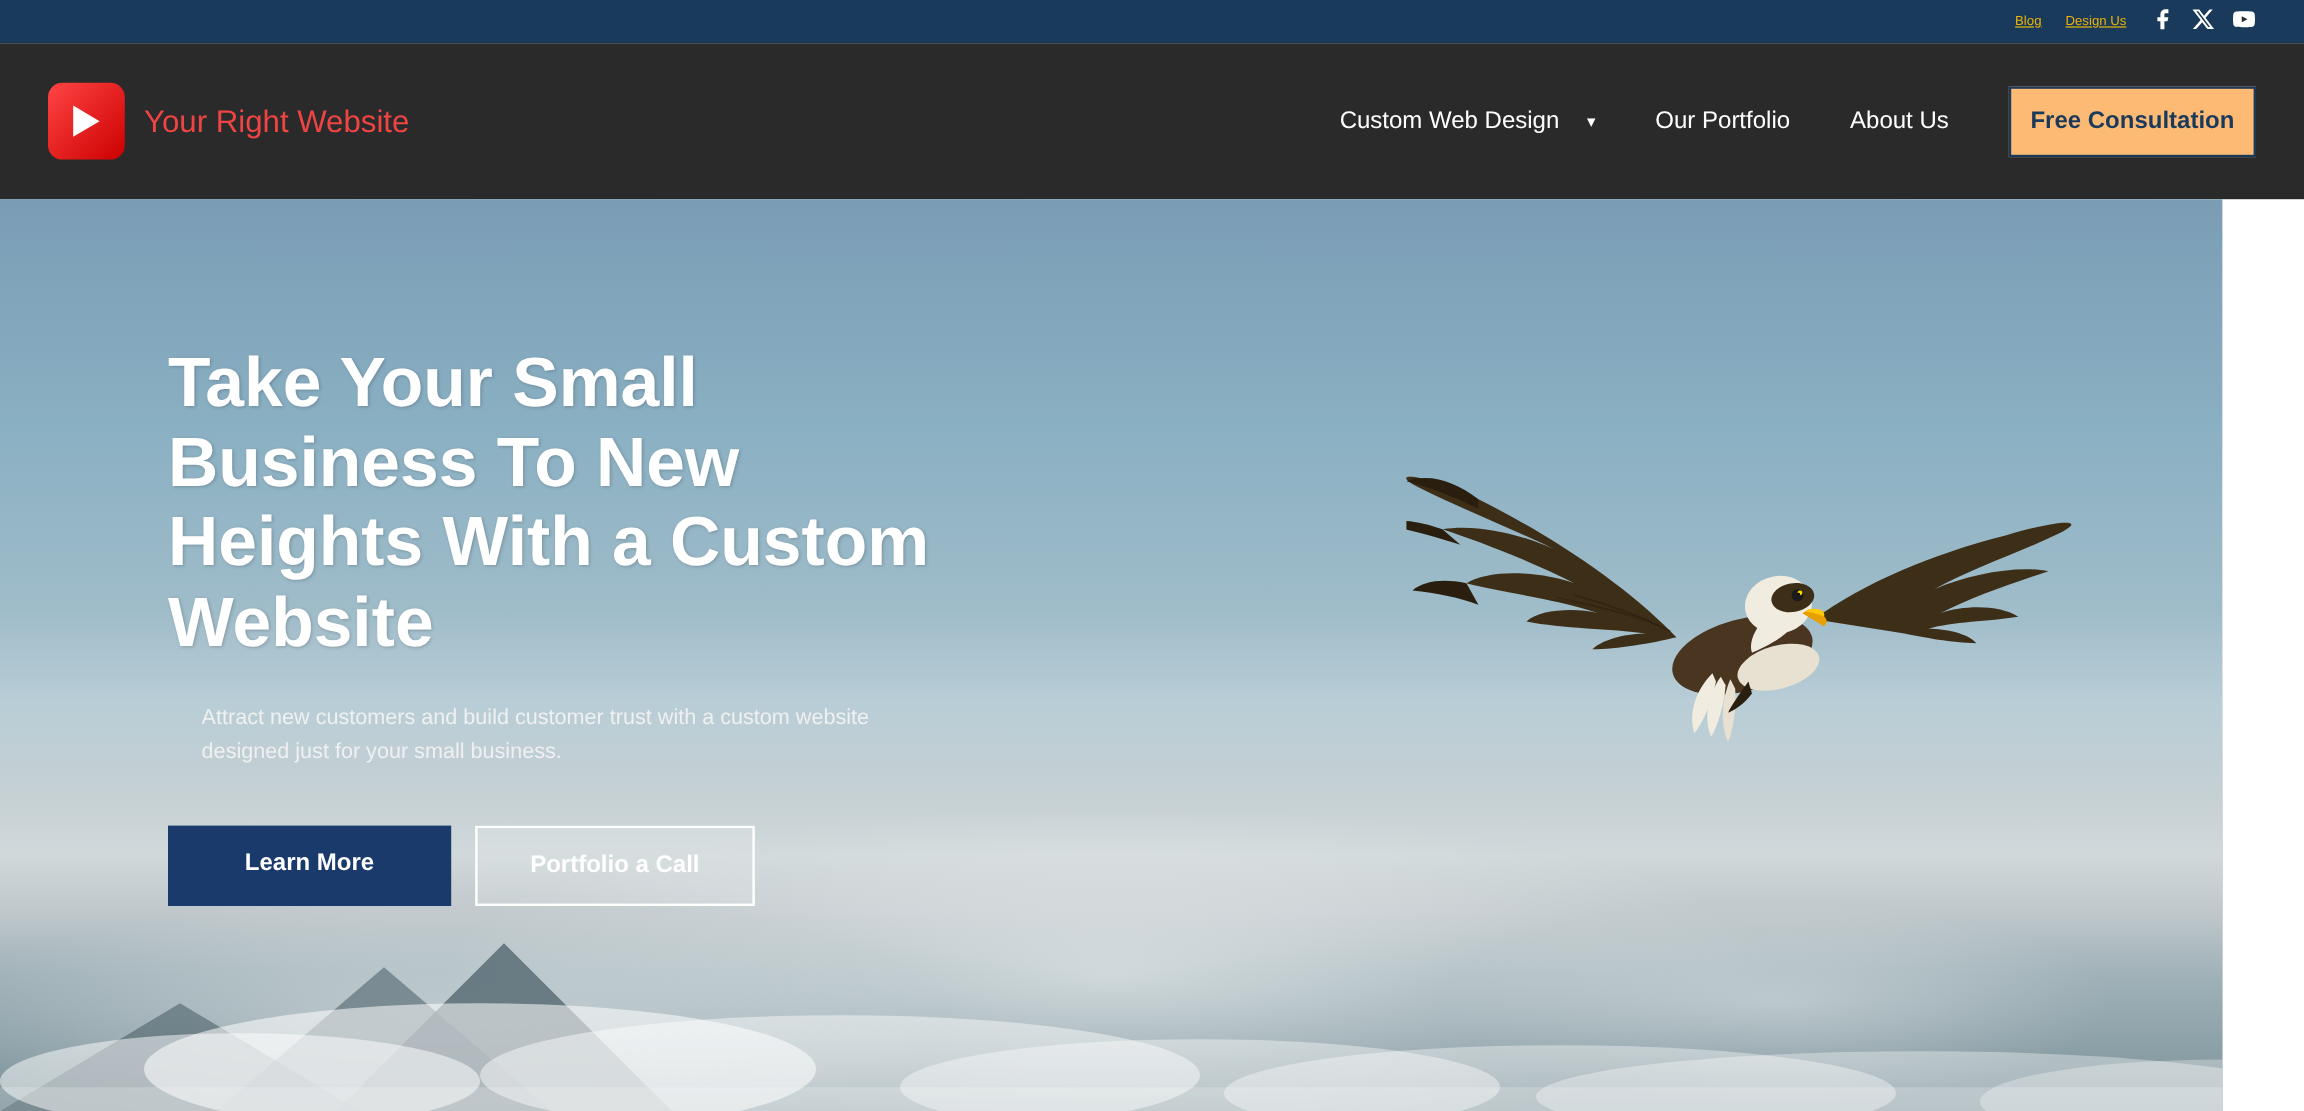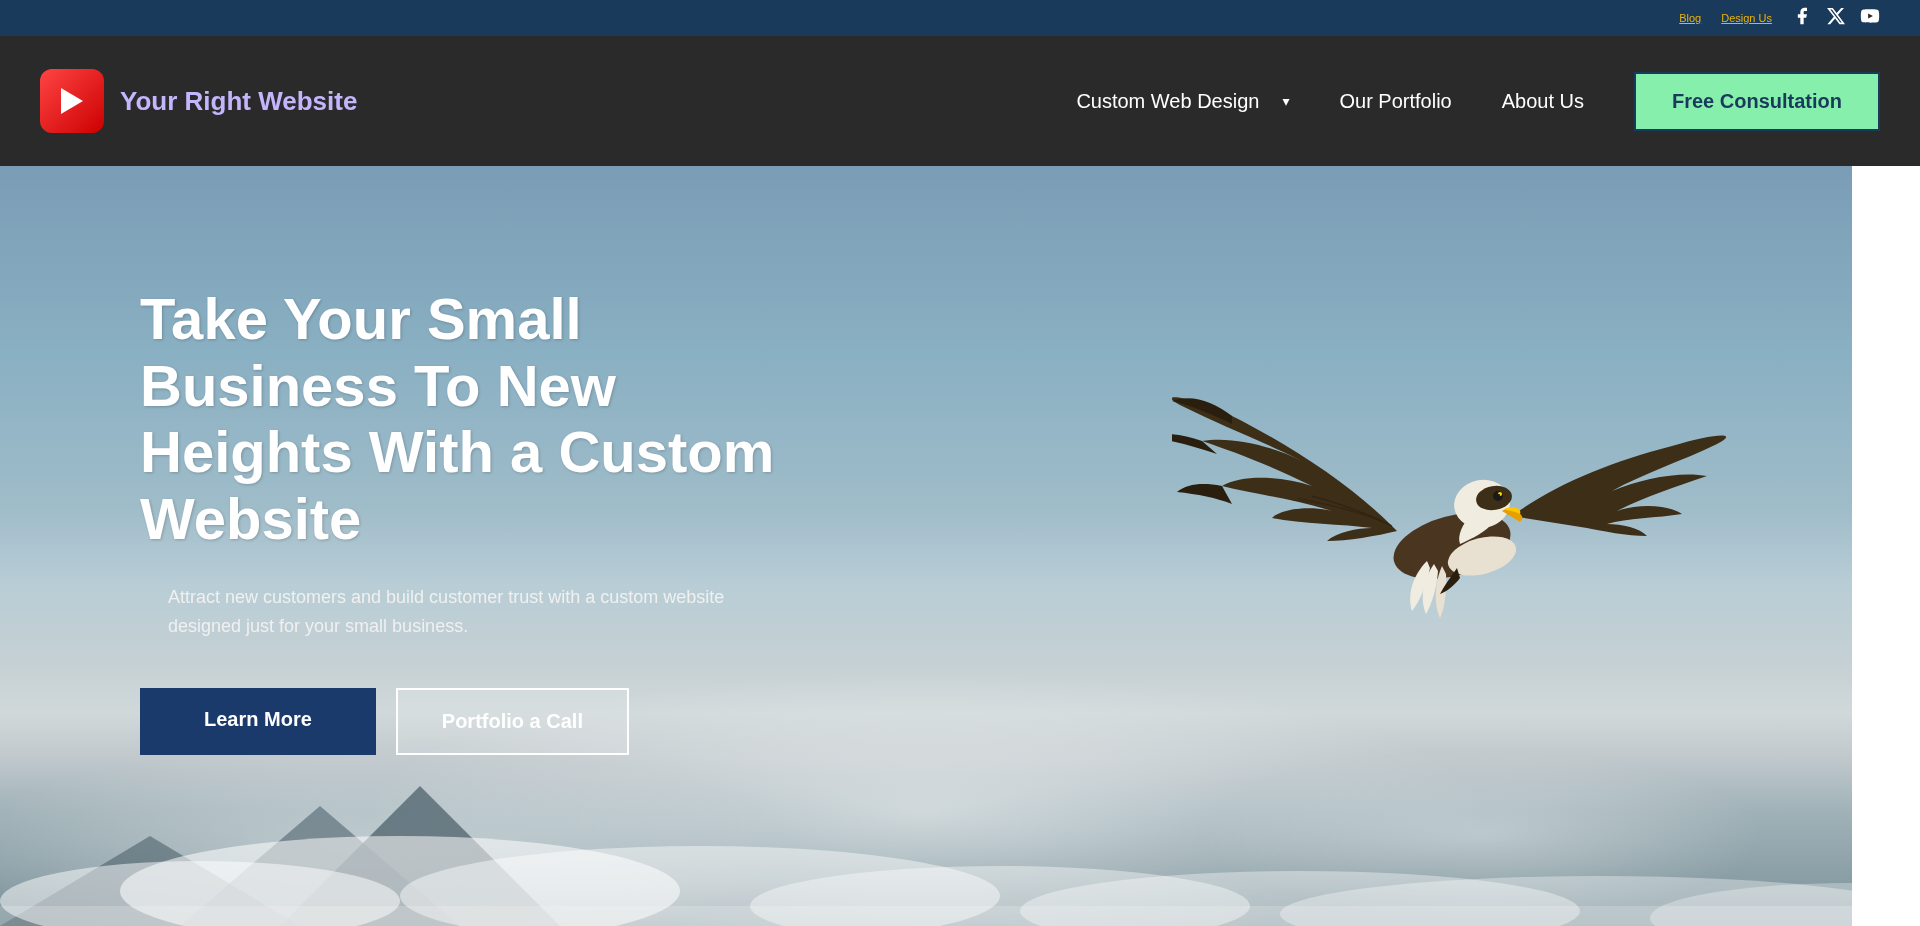--- a/index.html
+++ b/index.html
@@ -53,46 +53,46 @@
       border-radius: 12px;
       display: flex;
       align-items: center;
       justify-content: center;
     }
     .logo-icon svg {
       width: 38px;
       height: 38px;
     }
     .brand-name {
-      color: #c4b5fd;
+      color: #ef4444;
       font-size: 26px;
-      font-weight: 700;
+      font-weight: 400;
     }
     .nav-links {
       display: flex;
       align-items: center;
       gap: 50px;
     }
     .nav-link {
       color: #ffffff;
       text-decoration: none;
       font-size: 20px;
       font-weight: 500;
       display: flex;
       align-items: center;
       gap: 23px;
     }
     .chevron-icon {
       font-size: 14px;
     }
     .nav-cta {
-      background-color: #86efac;
+      background-color: #fdba74;
       color: #1a3a5c;
       border: 2px solid #1a3a5c;
-      padding: 16px 36px;
+      padding: 16px 16px;
       font-size: 20px;
       font-weight: 700;
       text-decoration: none;
       cursor: pointer;
     }
 
     
     .hero {
       position: relative;
       width: 1852px;

